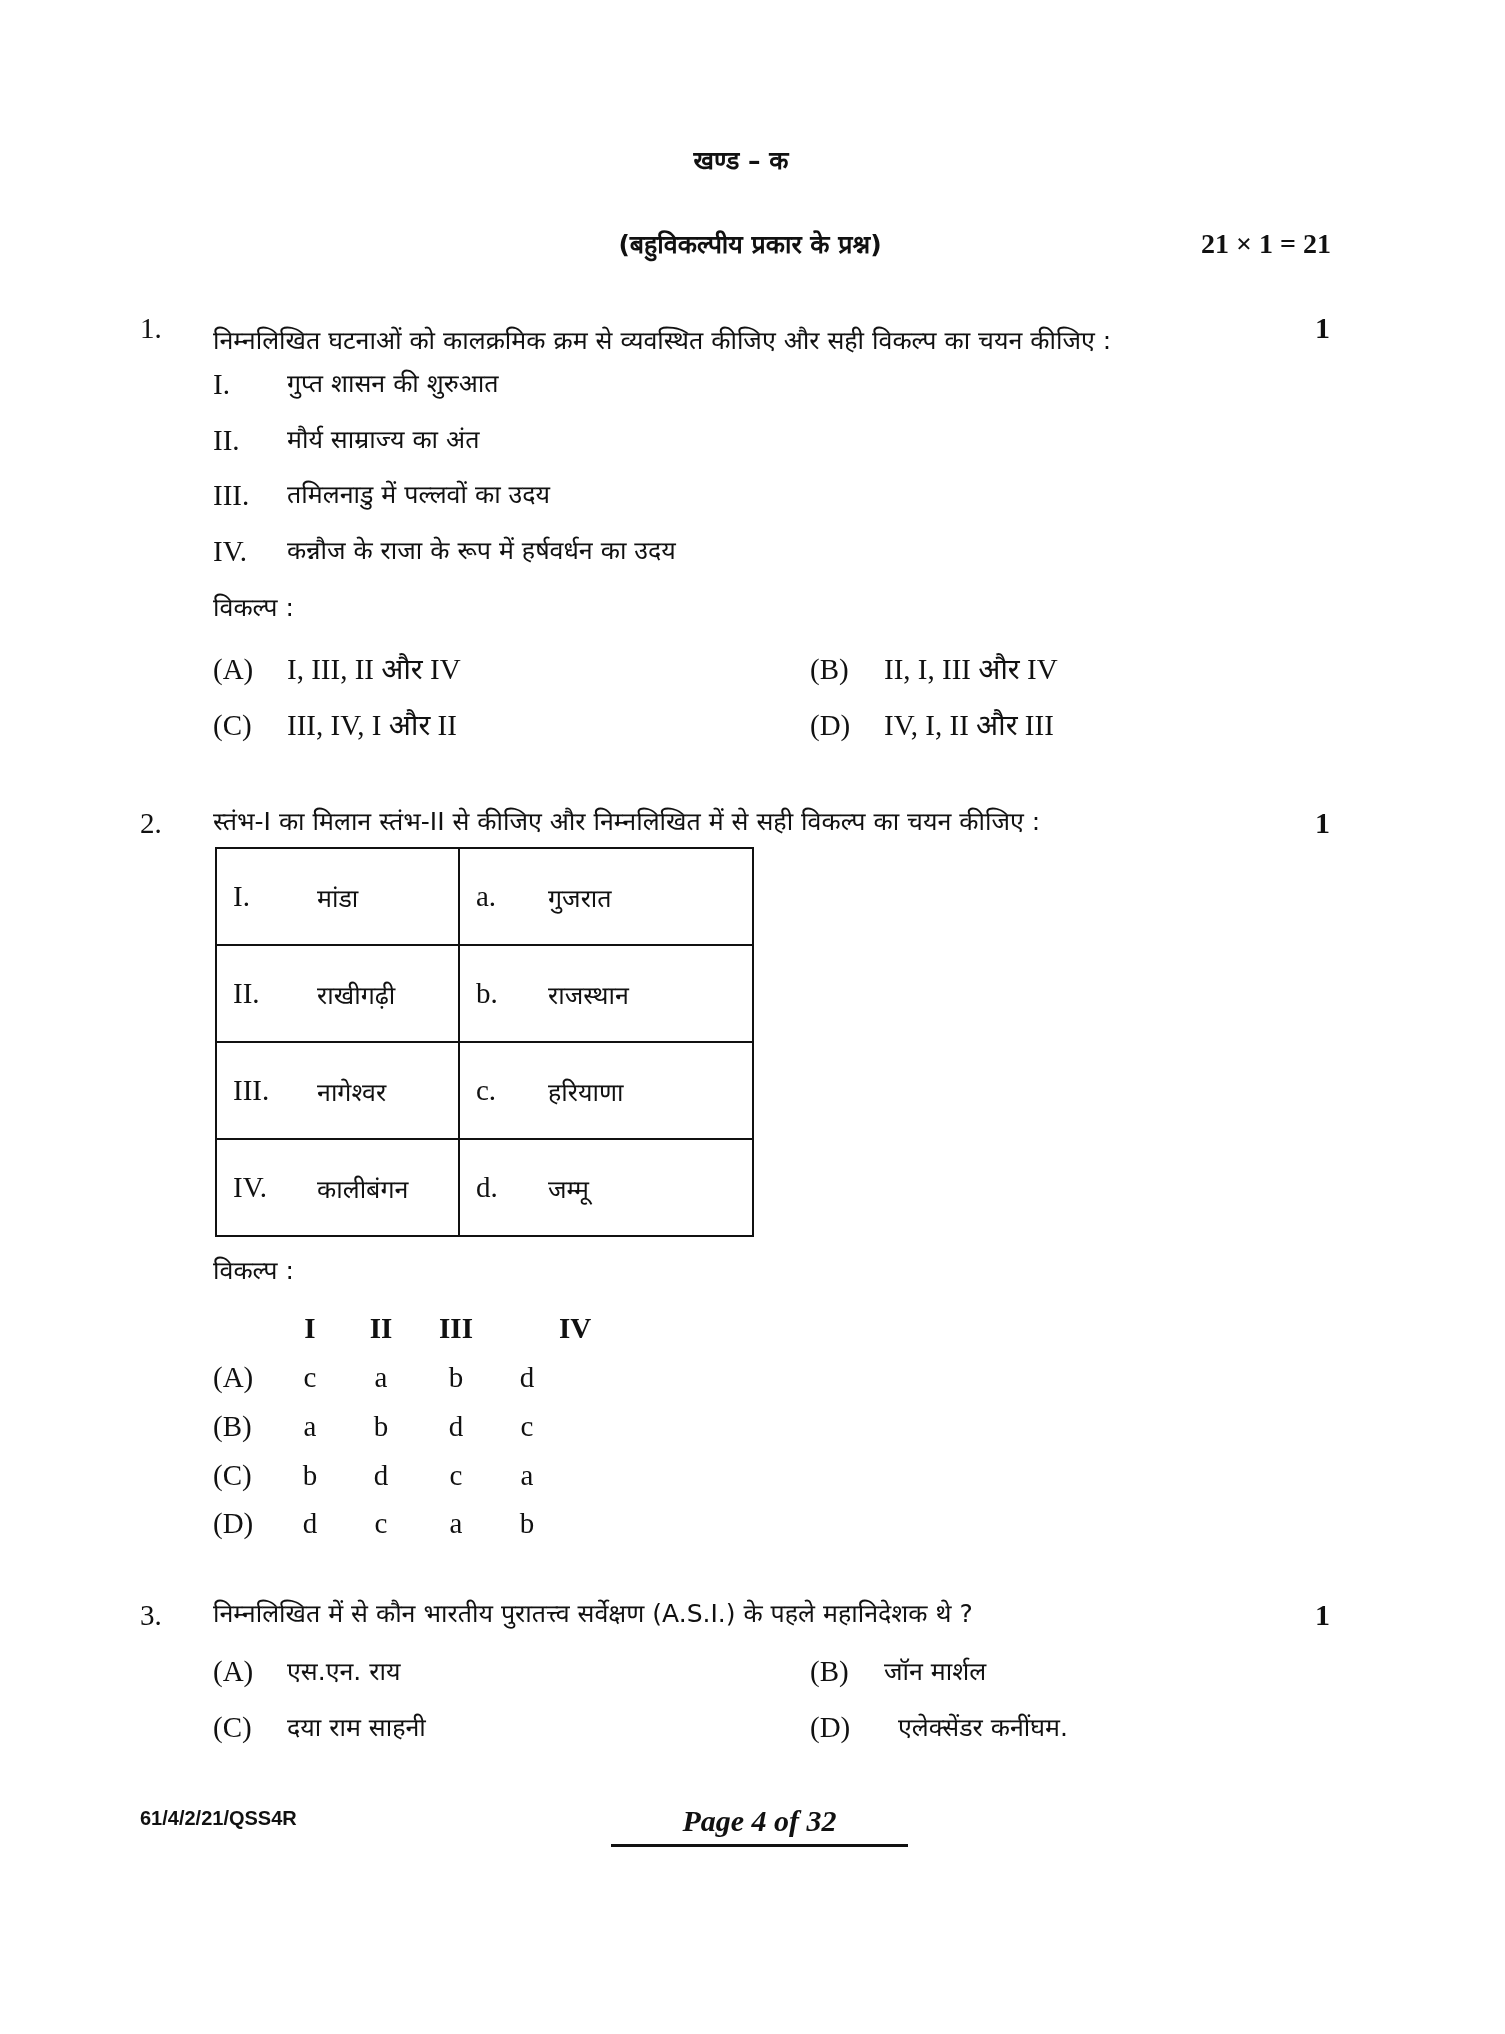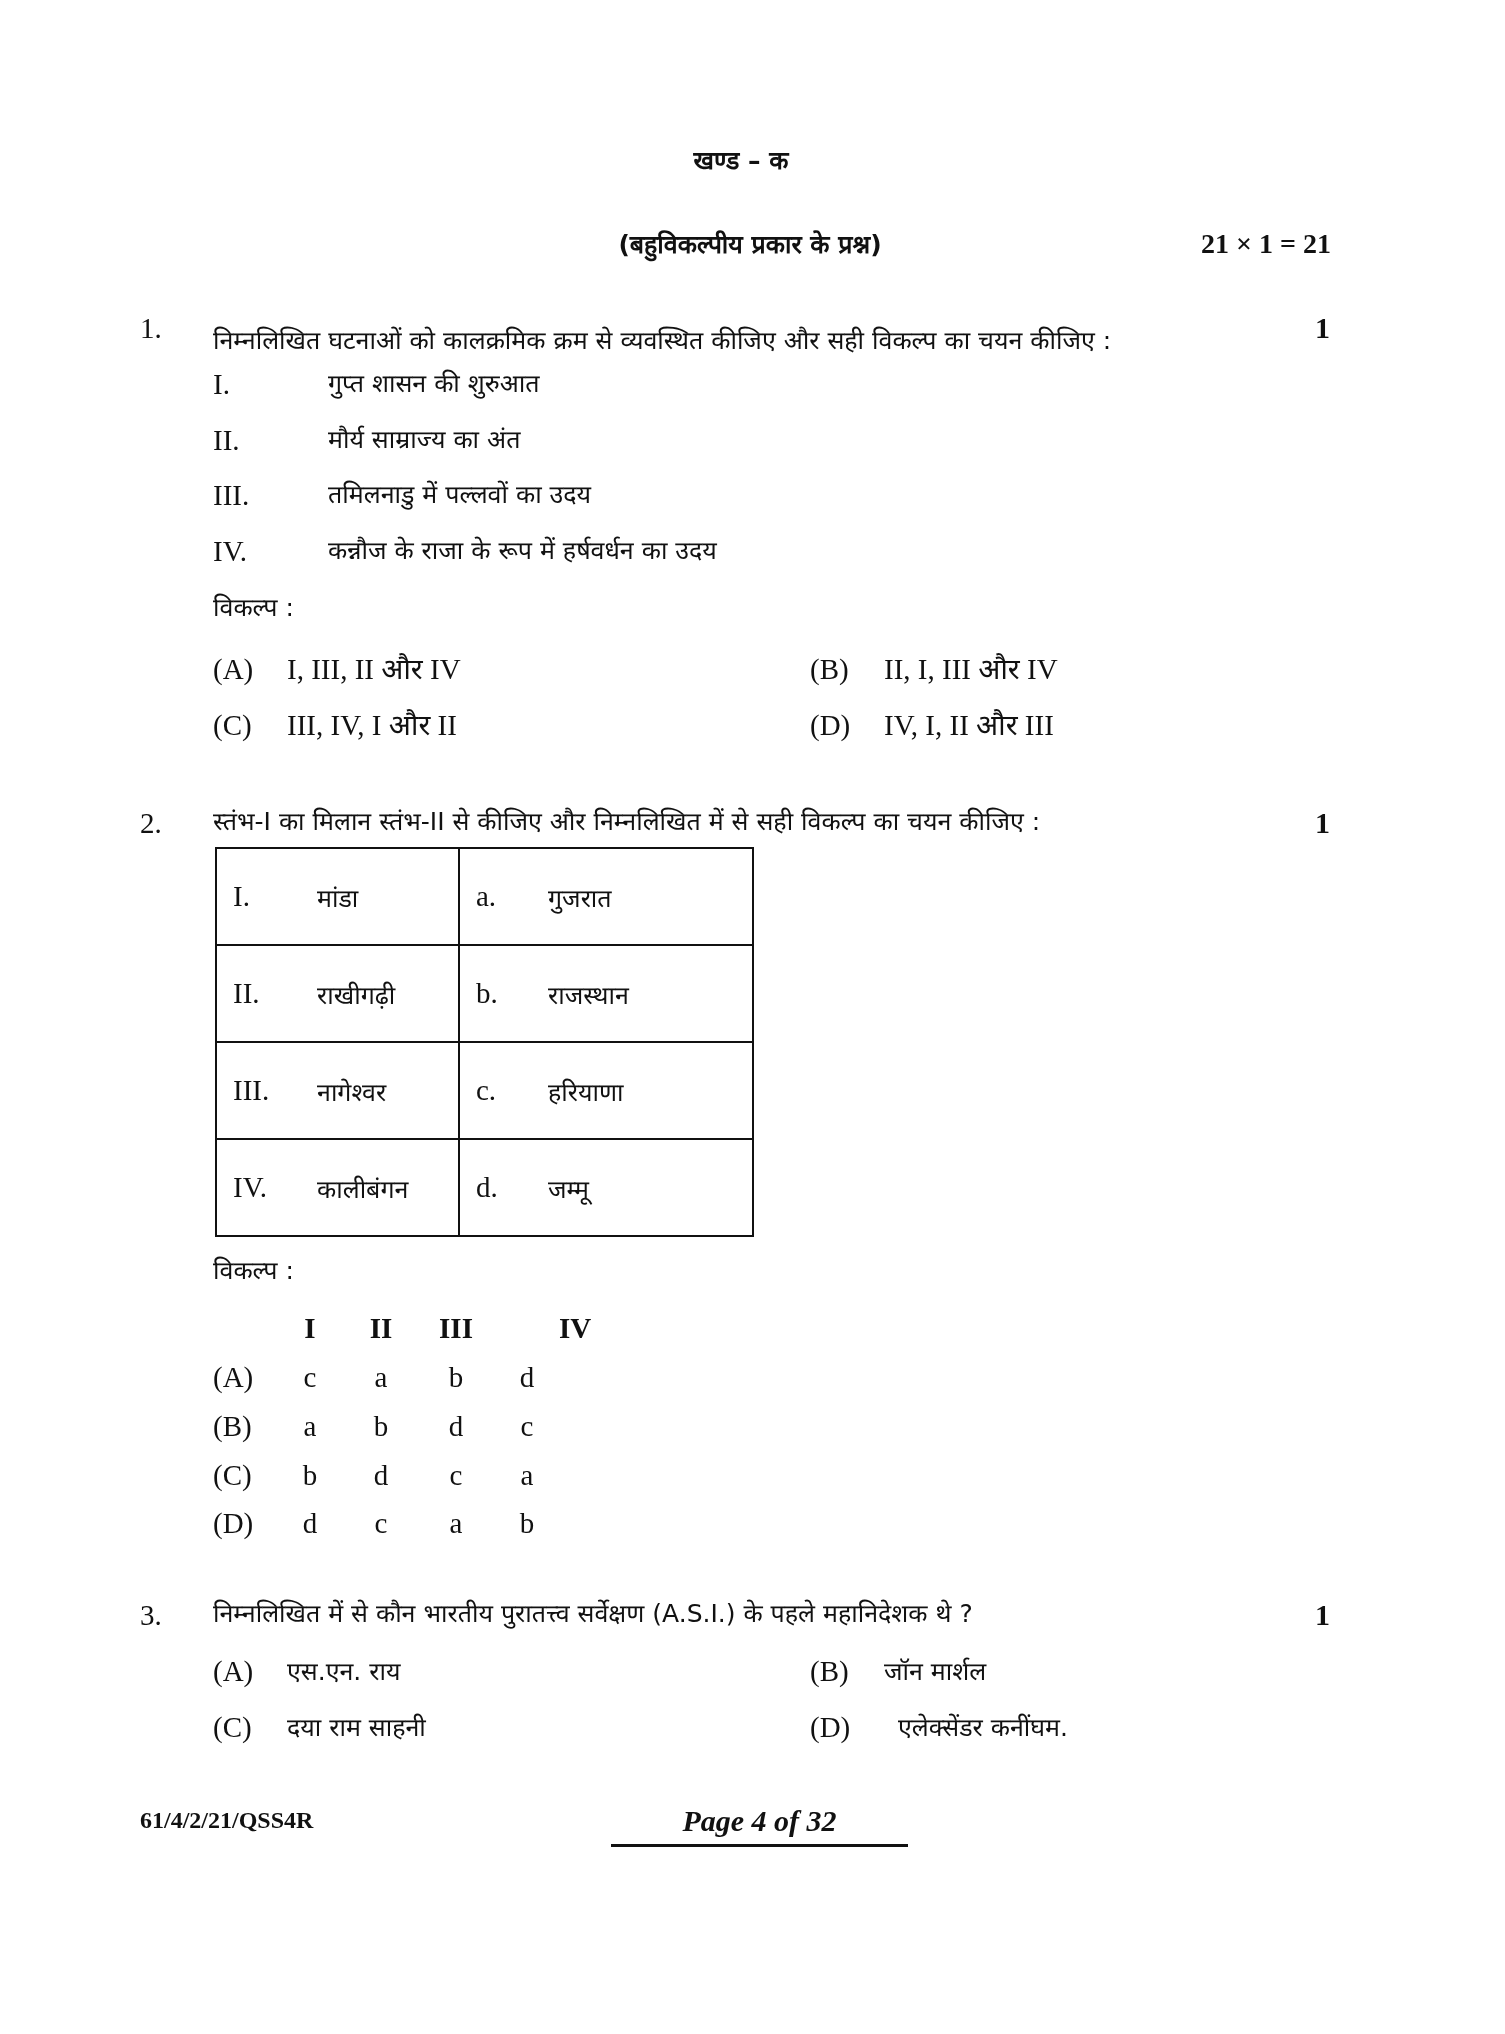--- a/index.html
+++ b/index.html
@@ -16,21 +16,21 @@
 
   .section-title { left: 0; width: 1482px; text-align: center; top: 148px; font-size: 25px; font-weight: bold; }
   .sub-title { left: 0; width: 1500px; text-align: center; top: 232px; font-size: 25px; font-weight: bold; }
   .marks-total { right: 174px; top: 230px; font-family: Liberation Serif, serif; font-size: 28px; font-weight: bold; }
 
   .qnum { left: 140px; font-family: "Liberation Serif", serif; font-size: 29px; }
   .qtext { left: 213px; }
   .qmark { left: 1315px; font-family: "Liberation Serif", serif; font-size: 30px; font-weight: bold; }
 
   .sub-num { left: 213px; font-family: "Liberation Serif", serif; font-size: 29px; }
-  .sub-text { left: 287px; margin-left: 41px; }
+  .sub-text { left: 287px; }
 
   .opt-label { font-family: "Liberation Serif", serif; font-size: 29px; }
   .opt-text { }
 
   
   .match-table {
     position: absolute; left: 215px; top: 847px; width: 537px; height: 390px;
     border-collapse: collapse; table-layout: fixed;
   }
   .match-table td, .match-table th {
@@ -46,21 +46,21 @@
   .th-line + .th-line { margin-top: 22px; }
   .cell { display: flex; align-items: center; height: 100%; }
   .cell .rn { width: 100px; padding-left: 16px; font-family: "Liberation Serif", serif; font-size: 29px; box-sizing: border-box; }
   .cell .lt { width: 88px; padding-left: 16px; font-family: "Liberation Serif", serif; font-size: 29px; box-sizing: border-box; }
   .cell .val { font-family: "DejaVu Sans", sans-serif; font-size: 25px; }
 
   
   .grid-cell { font-family: "Liberation Serif", serif; font-size: 29px; text-align: center; width: 40px; }
   .grid-head { font-weight: bold; }
 
-  .footer-code { left: 140px; top: 1808px; font-family: Liberation Serif, serif; font-size: 24px; font-weight: bold; }
+  .footer-code { left: 140px; top: 1808px; font-family: Liberation Sans, sans-serif; font-size: 20px; font-weight: bold; }
   .footer-page { left: 611px; width: 297px; text-align: center; top: 1806px; font-family: "Liberation Serif", serif; font-size: 30px; font-weight: bold; font-style: italic; }
   .footer-rule { position: absolute; left: 611px; top: 1844px; width: 297px; height: 3px; background: #111; }
 </style>
 </head>
 <body>
 
 <div class="abs section-title hindi">खण्ड – क</div>
 <div class="abs sub-title hindi">(बहुविकल्पीय प्रकार के प्रश्न)</div>
 <div class="abs marks-total">21 × 1 = 21</div>
 

